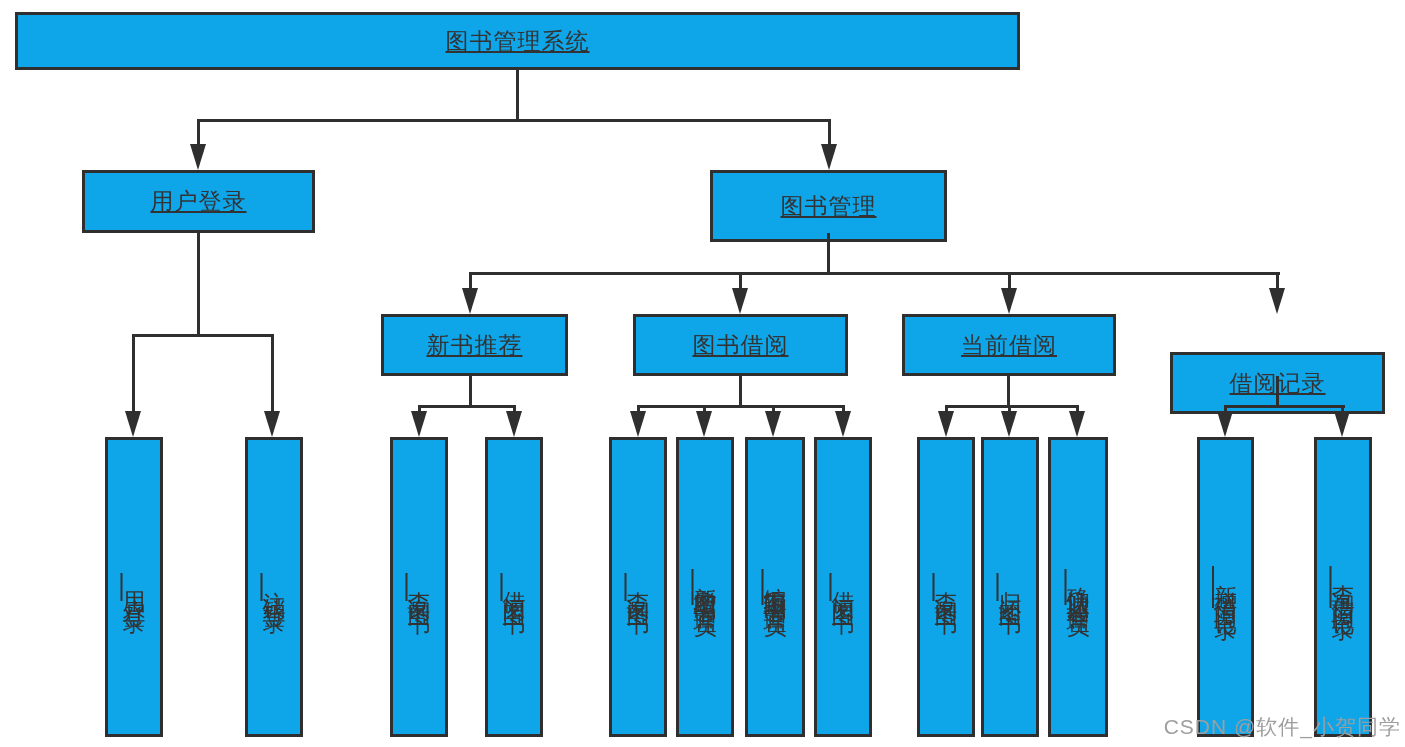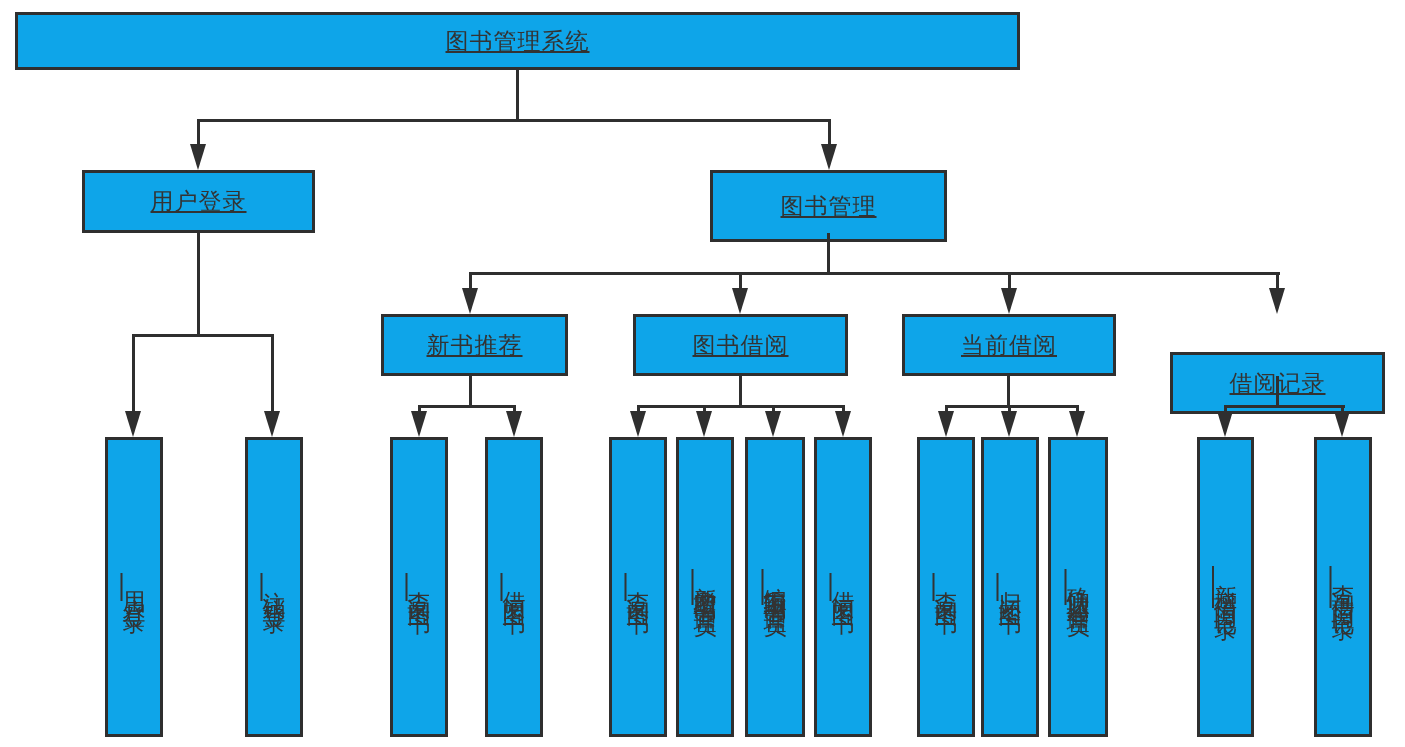--- a/index.html
+++ b/index.html
@@ -139,14 +139,15 @@
   <div class="box v-box" style="left:745px;top:437px;width:60px;height:300px;letter-spacing:4px;">编辑图书（管理员）</div>
   <div class="box v-box" style="left:814px;top:437px;width:58px;height:300px;">借阅图书</div>
 
   <div class="box v-box" style="left:917px;top:437px;width:58px;height:300px;">查询图书</div>
   <div class="box v-box" style="left:981px;top:437px;width:58px;height:300px;">归还图书</div>
   <div class="box v-box" style="left:1048px;top:437px;width:60px;height:300px;letter-spacing:4px;">确认归还（管理员）</div>
 
   <div class="box v-box" style="left:1197px;top:437px;width:57px;height:300px;">新增借阅记录</div>
   <div class="box v-box" style="left:1314px;top:437px;width:58px;height:300px;">查询借阅记录</div>
 
+  <div class="watermark">CSDN @软件_小贺同学</div>
 
 </div>
 
 </body></html>

